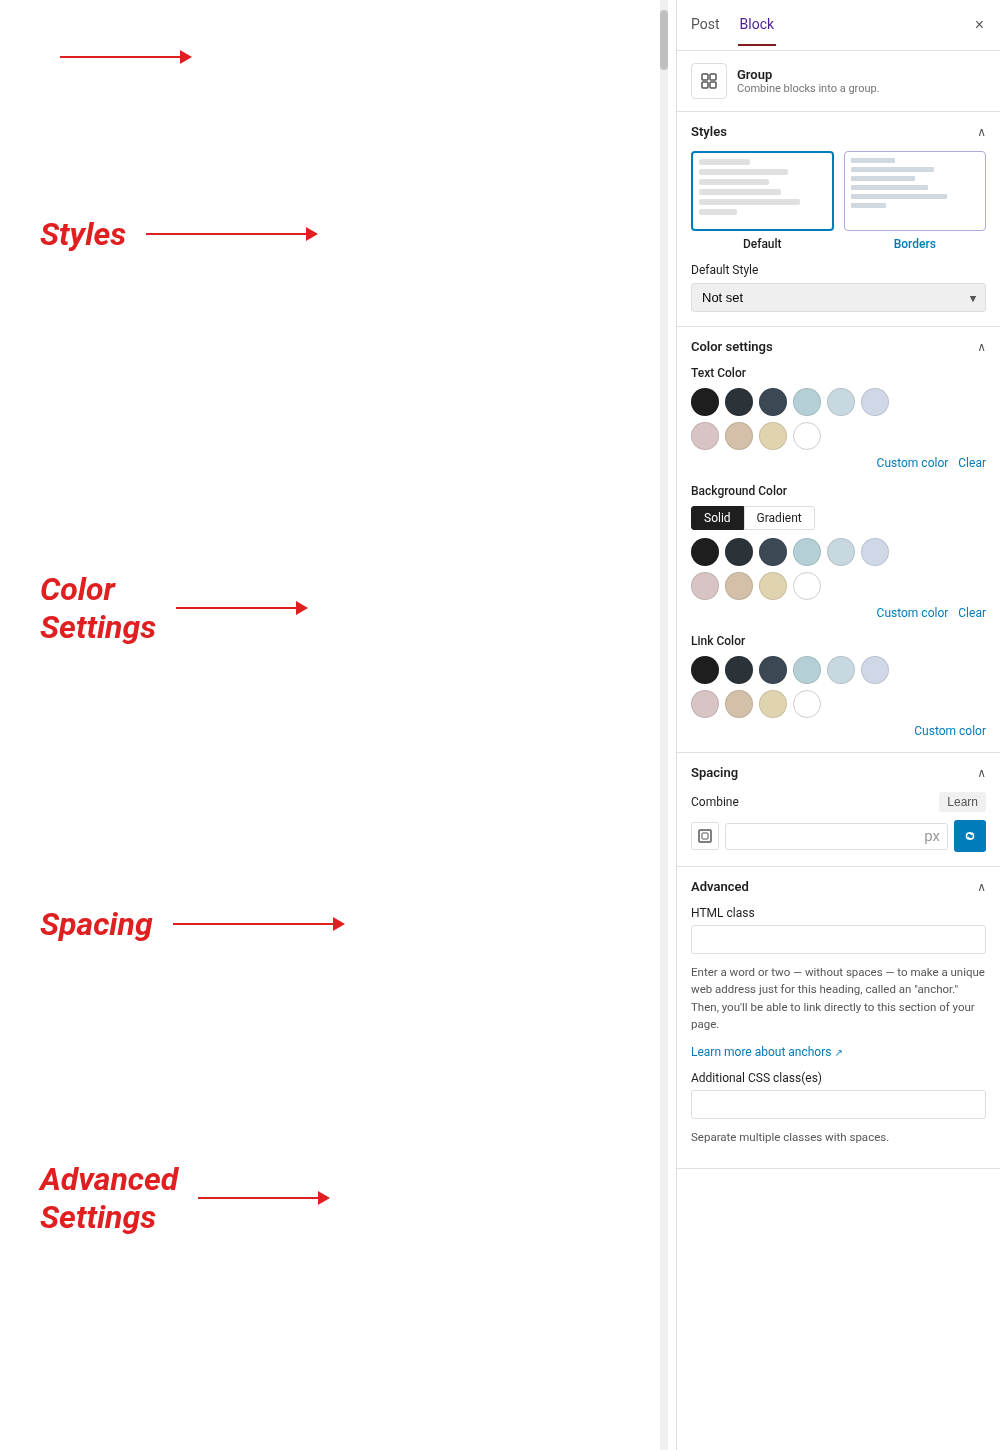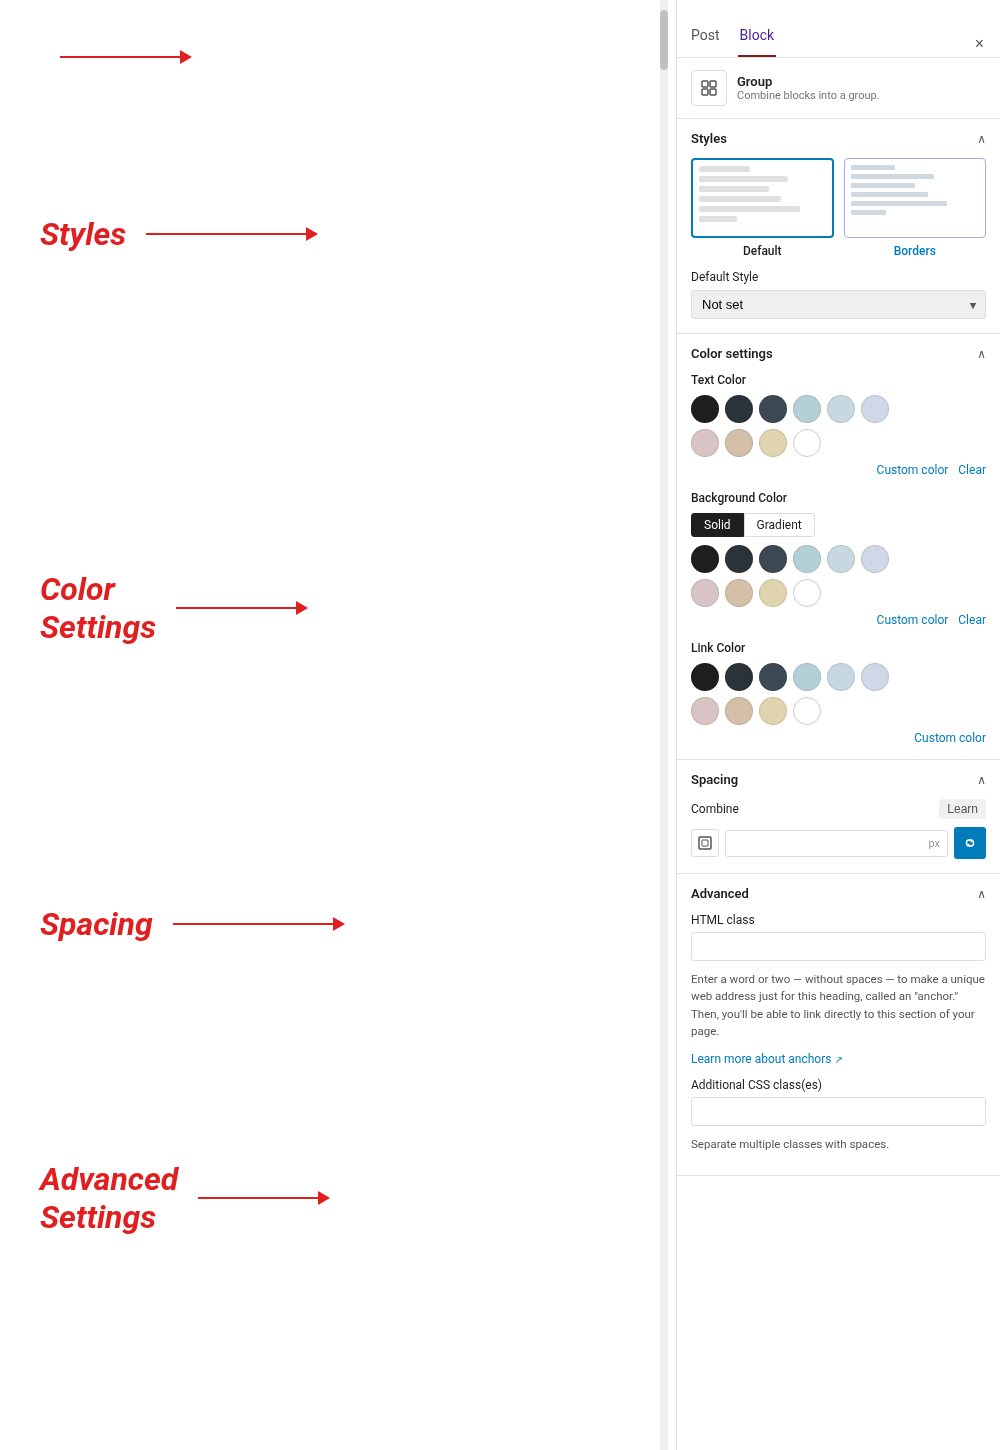--- a/index.html
+++ b/index.html
@@ -83,24 +83,24 @@
       width: 324px;
       height: 1450px;
       background: #fff;
       border-left: 1px solid #ddd;
       overflow: hidden;
     }
 
     
     .panel-header {
       display: flex;
-      align-items: flex-end;
+      align-items: center;
       justify-content: space-between;
       padding: 0 12px;
-      height: 58px;
+      height: 51px;
       border-bottom: 1px solid #e0e0e0;
     }
 
     .panel-tabs {
       display: flex;
       gap: 16px;
     }
 
     .panel-tab {
       font-size: 14px;
@@ -398,21 +398,21 @@
       border: 1px solid #ddd;
       border-radius: 3px;
       font-size: 13px;
     }
 
     .padding-unit {
       position: absolute;
       right: 8px;
       top: 50%;
       transform: translateY(-50%);
-      font-size: 11px;
+      font-size: 15px;
       color: #999;
     }
 
     .link-btn {
       width: 32px;
       height: 32px;
       background: #007cba;
       border-radius: 3px;
       display: flex;
       align-items: center;

